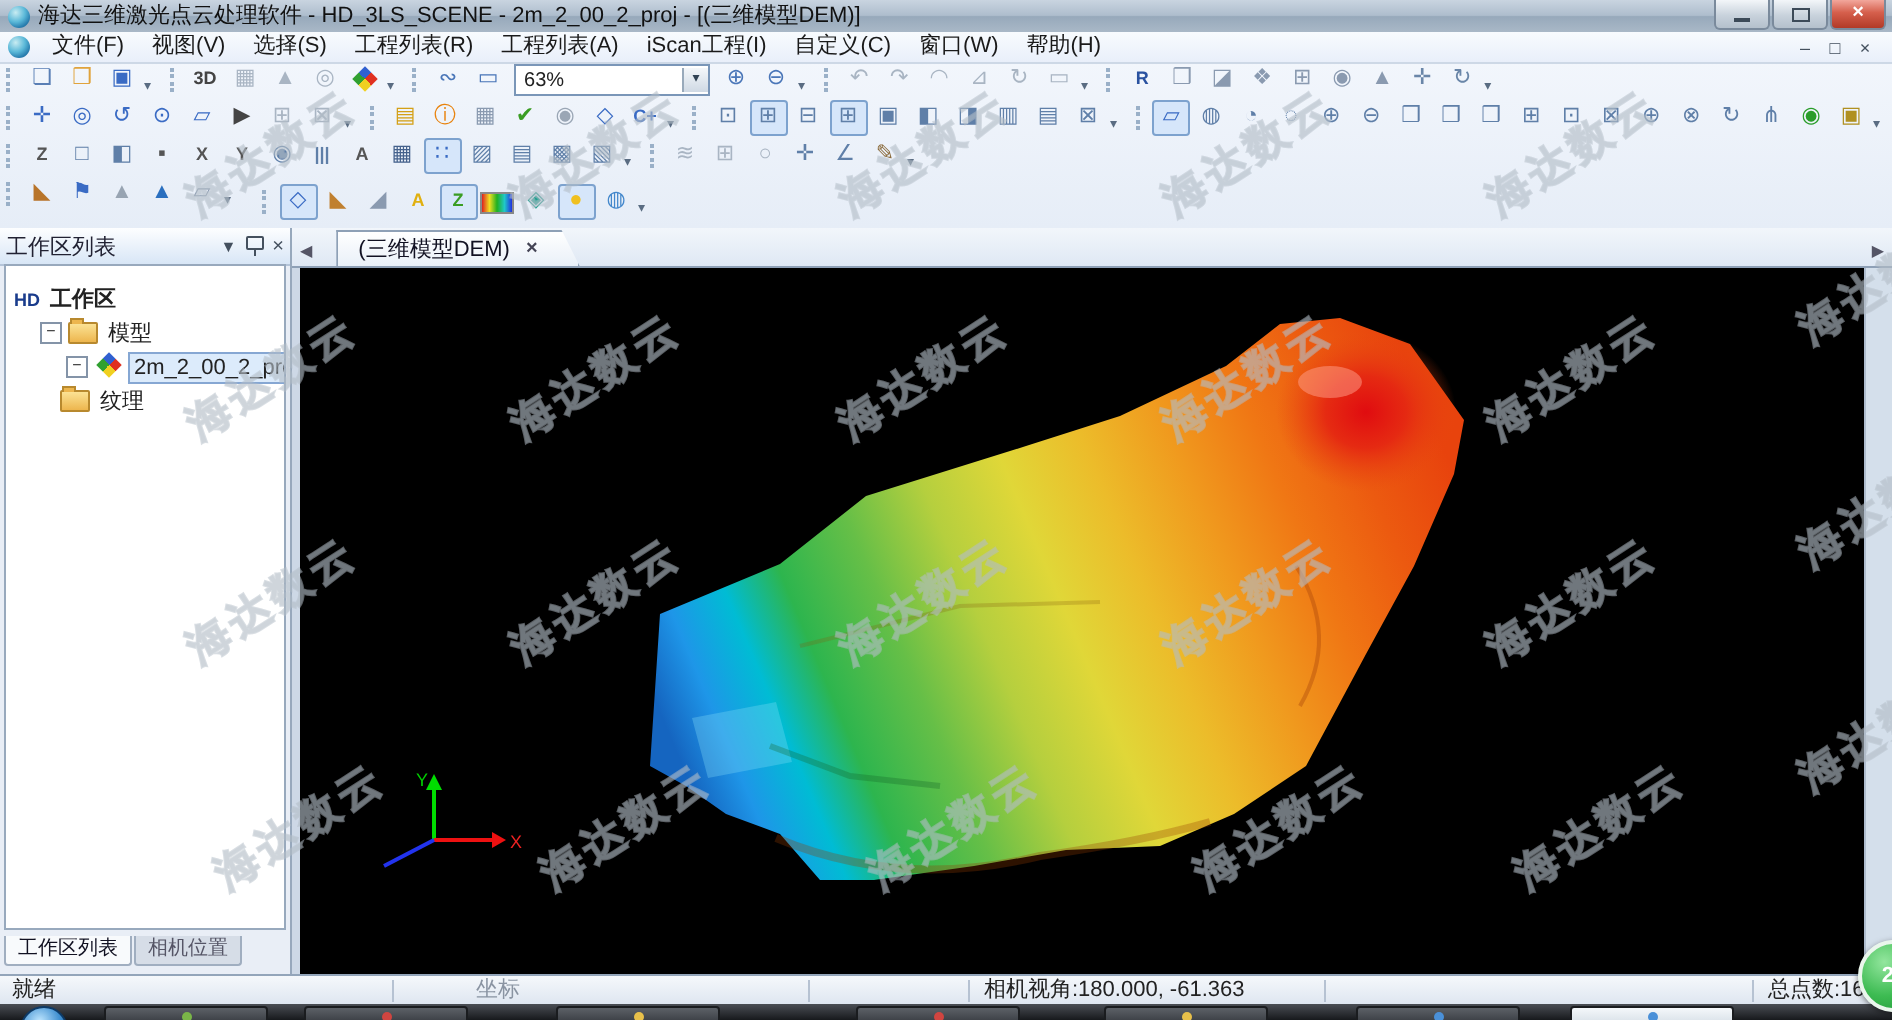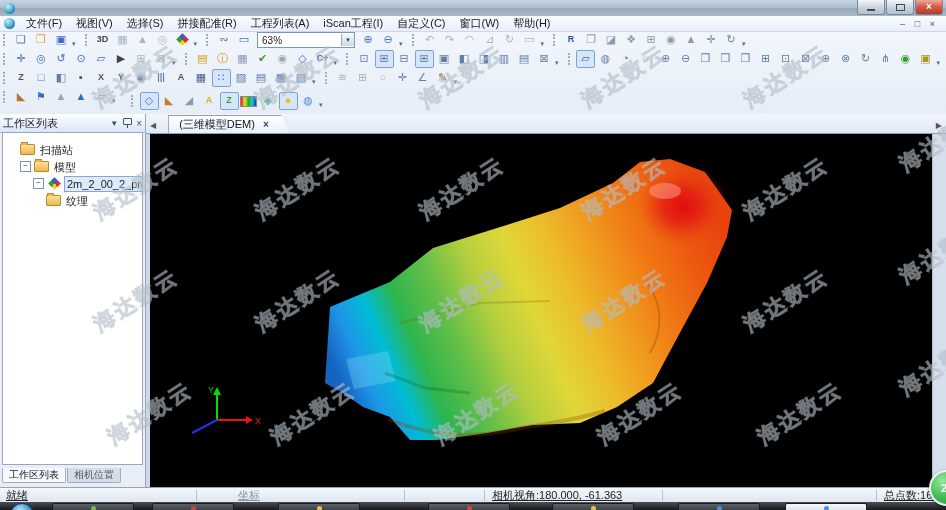--- a/index.html
+++ b/index.html
@@ -88,21 +88,21 @@
   .doctab .tclose{font-size:10px;color:#445;margin-left:8px;font-weight:bold;}
   #tsnavright{margin-left:auto;}
   
   #viewport{position:absolute;top:133px;left:150px;width:782px;height:354px;background:#000;z-index:1;}
   #rightstrip{position:absolute;top:133px;left:932px;width:14px;height:354px;background:#d4dfeb;
     border-left:1px solid #aebcce;z-index:1;}
   #vsplitter{position:absolute;top:114px;left:146px;width:4px;height:373px;background:#cdd8e6;z-index:1;}
   
   #statusbar{position:absolute;top:487px;left:0;width:946px;height:15px;
     background:linear-gradient(#f5f8fb,#dde5f0);border-top:1px solid #93a5ba;z-index:10;font-size:11px;}
-  #statusbar span{position:absolute;top:1px;line-height:13px;white-space:nowrap;text-decoration:underline;}
+  #statusbar span{position:absolute;top:1px;line-height:13px;white-space:nowrap;}
   .sbsep{position:absolute;top:2px;width:1px;height:11px;background:#b6c2d2;}
   #sb-coord{color:#8a94a2;}
   
   #taskbar{position:absolute;top:502px;left:0;width:946px;height:8px;
     background:linear-gradient(#4a4e54,#17191c);z-index:10;overflow:hidden;}
   #orb{position:absolute;left:10px;top:1px;width:22px;height:22px;border-radius:50%;
     background:radial-gradient(circle at 40% 30%,#bfe6ff,#3f8fd0 50%,#15508e);border:1px solid #0d3a66;}
   .tkbtn{position:absolute;top:1px;height:10px;width:80px;border:1px solid #1a1c1f;border-radius:2px 2px 0 0;
     background:linear-gradient(#5c6167,#2c2f34);}
   .tkbtn.active{background:linear-gradient(#f4f7fa,#cfd9e2);}
@@ -114,38 +114,39 @@
   #badge{position:absolute;left:929px;top:470px;width:32px;height:32px;border-radius:50%;
     background:radial-gradient(circle at 35% 28%,#93e69e,#3dbb52 55%,#1f9636);
     border:2px solid #eaf6ec;color:#fff;font-weight:bold;font-size:11px;
     display:flex;align-items:center;justify-content:center;z-index:80;box-shadow:0 1px 3px rgba(0,0,0,.5);}
 </style>
 </head>
 <body>
 
 <div id="titlebar">
   <span class="applogo"></span>
+  <span id="title-text">海达三维激光点云处理软件 - HD_3LS_SCENE - 2m_2_00_2_proj - [(三维模型DEM)]</span>
   <div class="winbtns">
     <div class="wbtn">
         <span class="dash"></span>
       </div>
     <div class="wbtn">
         <span class="sq"></span>
       </div>
     <div class="wbtn close">×</div>
   </div>
 </div>
 
 <div id="menubar">
   <span class="applogo"></span>
   <div id="menu-items" style="display:flex;">
       <span class="menuitem">文件(F)</span>
       <span class="menuitem">视图(V)</span>
       <span class="menuitem">选择(S)</span>
-      <span class="menuitem">拼接配准(R)</span>
+      <span class="menuitem">工程列表(R)</span>
       <span class="menuitem">工程列表(A)</span>
       <span class="menuitem">iScan工程(I)</span>
       <span class="menuitem">自定义(C)</span>
       <span class="menuitem">窗口(W)</span>
       <span class="menuitem">帮助(H)</span>
     </div>
   <div class="childctl" id="child-controls">
       <span class="cbtn">–</span>
       <span class="cbtn">□</span>
       <span class="cbtn">×</span>
@@ -326,35 +327,35 @@
   </div>
 
 <div id="leftpanel">
   <div id="panelheader">
     <span class="ptitle">工作区列表</span>
     <span class="phbtn">▼</span>
     <span class="pin"></span>
     <span class="phbtn" style="font-size:10px;">×</span>
   </div>
   <div id="treewrap">
-      <div class="treerow" style="padding-left: 17px;">
-        <span class="folder"></span>
-        <span class="tlabel">扫描站</span>
+      <div class="treerow" style="padding-left: 4px;">
+        <span class="hdico">HD</span>
+        <span class="tlabel bold">工作区</span>
       </div>
       <div class="treerow" style="padding-left: 17px;">
         <span class="exp">−</span>
         <span class="folder"></span>
         <span class="tlabel">模型</span>
       </div>
       <div class="treerow" style="padding-left: 30px;">
         <span class="exp">−</span>
         <span class="tbicon" style="width: 13px; height: 13px; margin: 0px 2px 0px 0px;"><span class="md" style="margin-top: 1px;"></span></span>
         <span class="tlabel selected">2m_2_00_2_proj_DEM</span>
       </div>
-      <div class="treerow" style="padding-left: 43px;">
+      <div class="treerow" style="padding-left: 27px;">
         <span class="folder"></span>
         <span class="tlabel">纹理</span>
       </div>
     </div>
   <div id="paneltabs">
       <span class="ptab active">工作区列表</span>
       <span class="ptab">相机位置</span>
     </div>
 </div>
 <div id="vsplitter"></div>

